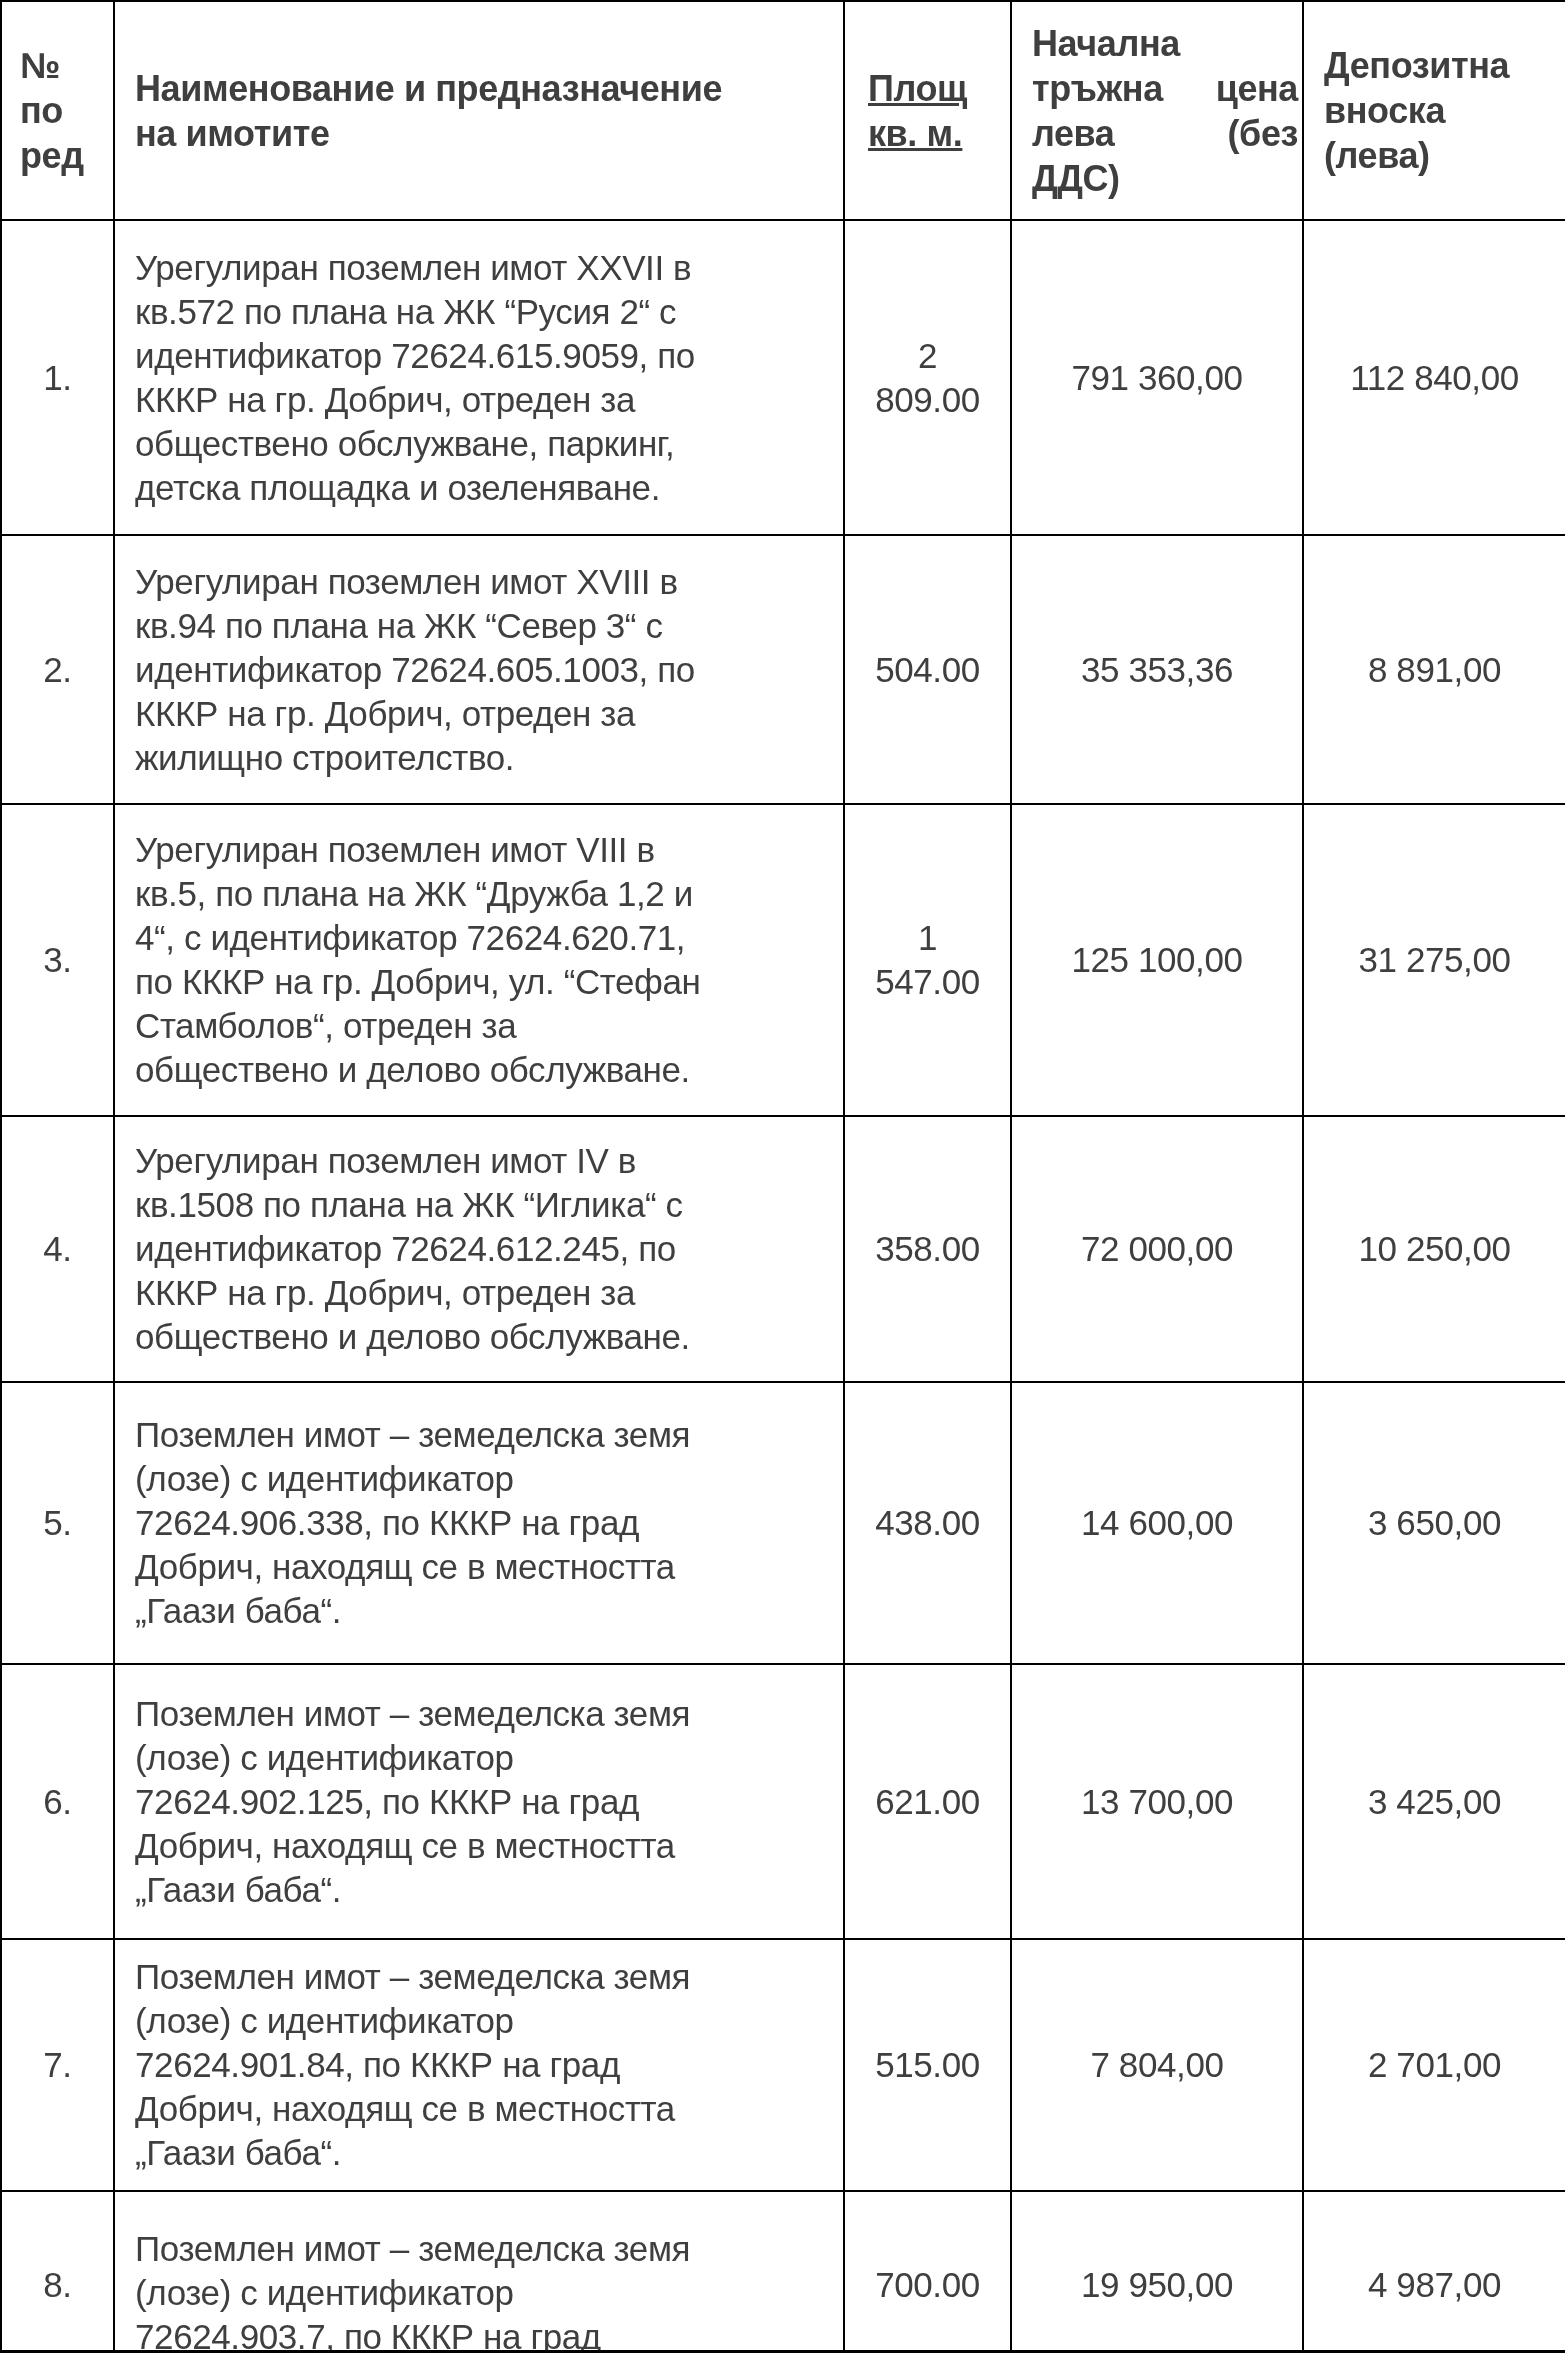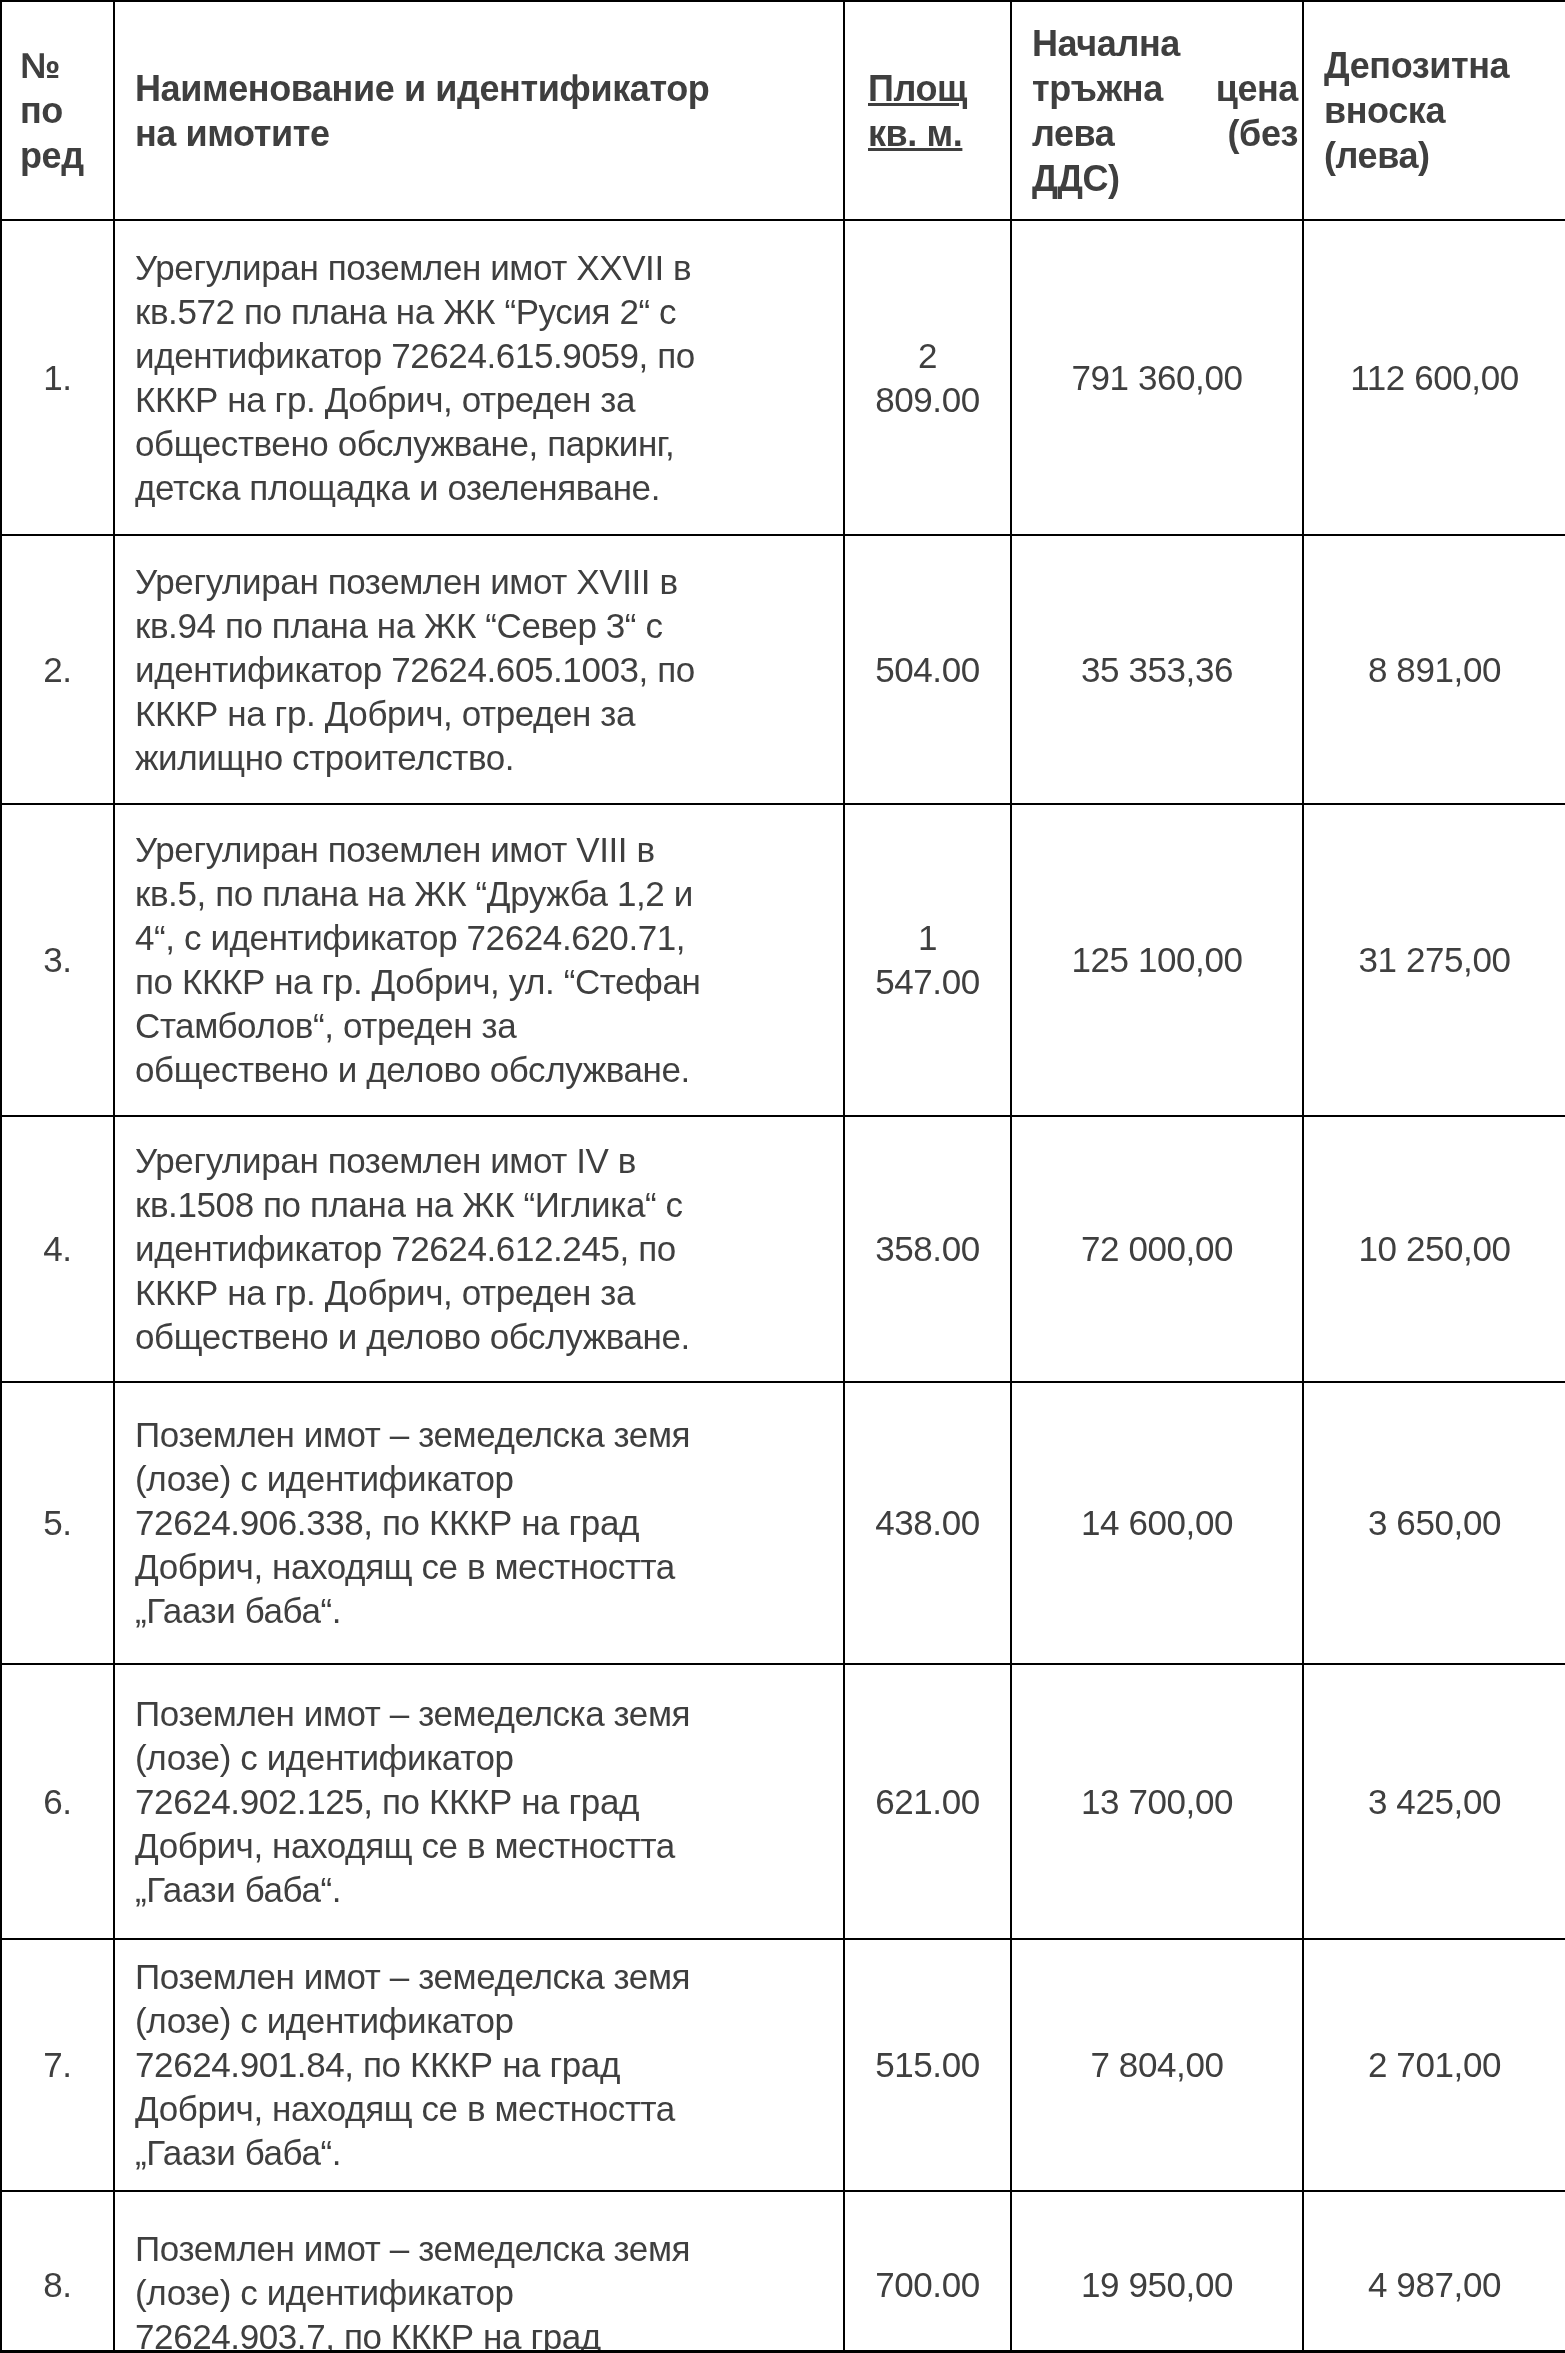--- a/index.html
+++ b/index.html
@@ -107,21 +107,21 @@
         <col class="c-name">
         <col class="c-area">
         <col class="c-price">
         <col class="c-deposit">
     </colgroup>
     <thead>
       <tr>
         <th class="h-num">№
 по
 ред</th>
-        <th class="h-name">Наименование и идентификатор
+        <th class="h-name">Наименование и предназначение
 на имотите</th>
         <th class="h-area">Площ
 кв. м.</th>
         <th class="h-price">Начална
 тръжна цена
 лева (без
 ДДС)</th>
         <th class="h-deposit">Депозитна
 вноска
 (лева)</th>
@@ -132,21 +132,21 @@
         <td class="cell-num">1.</td>
         <td class="cell-name">Урегулиран поземлен имот XXVII в
 кв.572 по плана на ЖК “Русия 2“ с
 идентификатор 72624.615.9059, по
 КККР на гр. Добрич, отреден за
 обществено обслужване, паркинг,
 детска площадка и озеленяване.</td>
         <td class="cell-area">2
 809.00</td>
         <td class="cell-price">791 360,00</td>
-        <td class="cell-deposit">112 600,00</td>
+        <td class="cell-deposit">112 840,00</td>
       </tr>
       <tr class="r2">
         <td class="cell-num">2.</td>
         <td class="cell-name">Урегулиран поземлен имот XVIII в
 кв.94 по плана на ЖК “Север 3“ с
 идентификатор 72624.605.1003, по
 КККР на гр. Добрич, отреден за
 жилищно строителство.</td>
         <td class="cell-area">504.00</td>
         <td class="cell-price">35 353,36</td>

